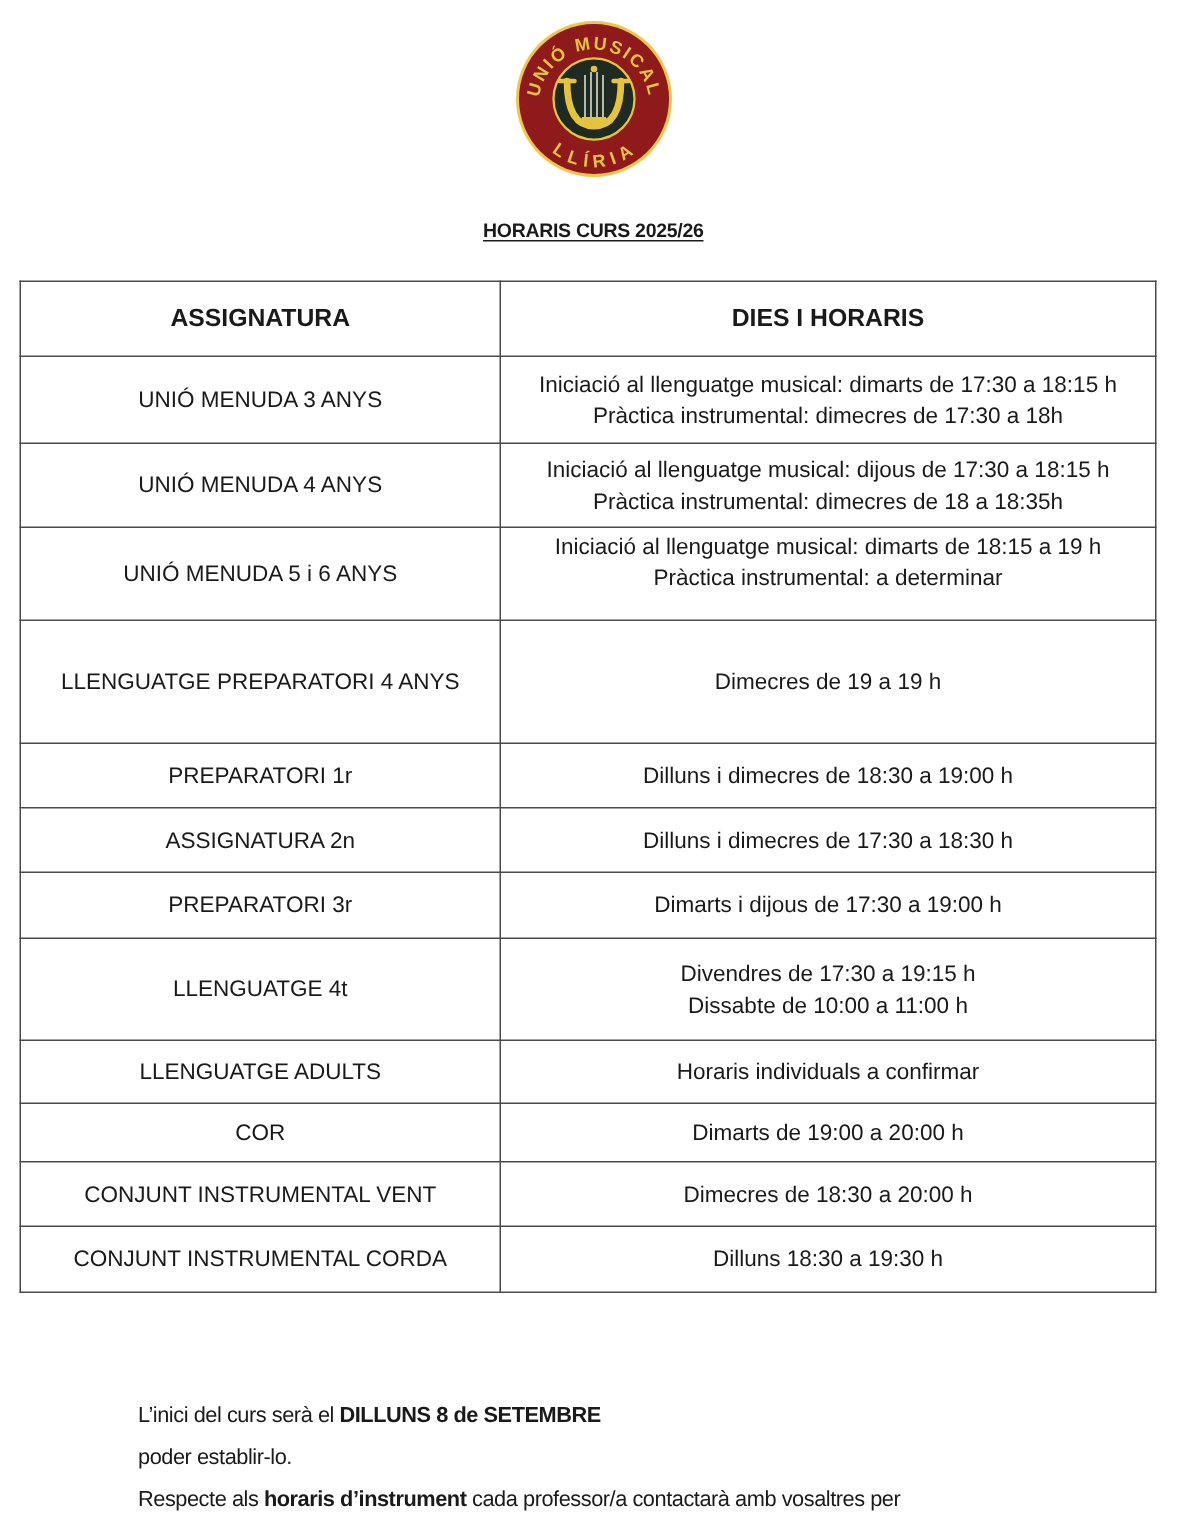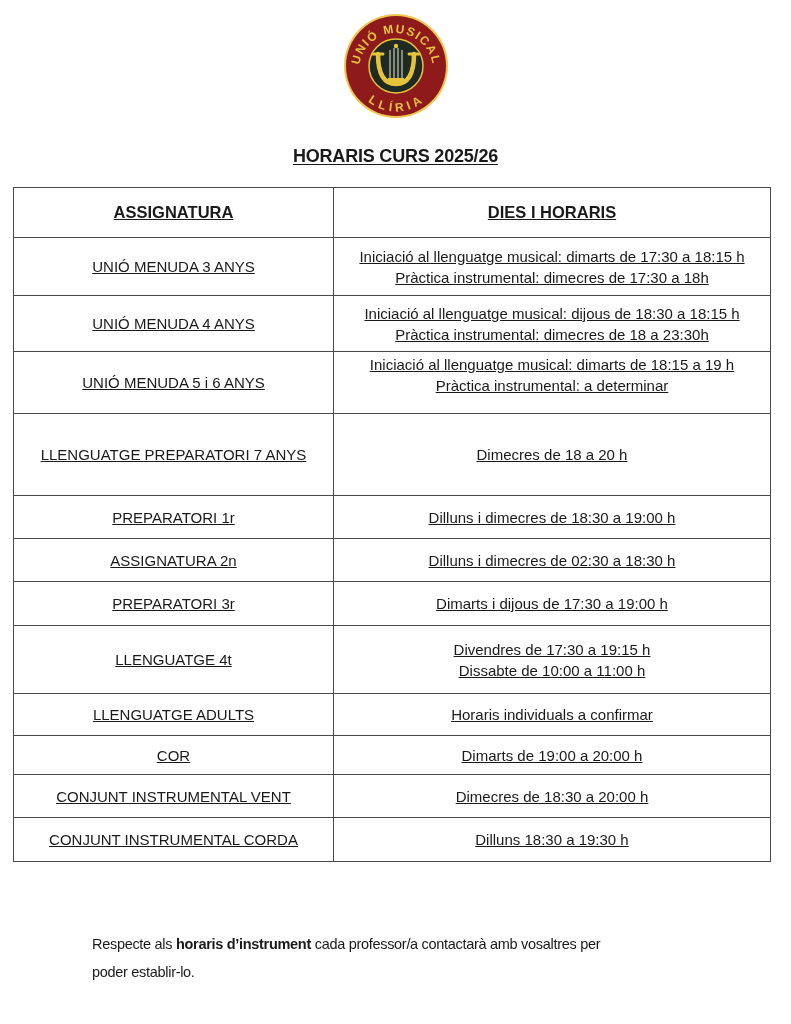--- a/index.html
+++ b/index.html
@@ -5,30 +5,30 @@
     html, body { margin: 0; padding: 0; background: #ffffff; }
     body {
       width: 791px; height: 1024px; position: relative; overflow: hidden;
       font-family: "Liberation Sans", sans-serif; color: #1a1a1a;
     }
     .logo {
       position: absolute; left: 342px; top: 12px; width: 108px; height: 108px;
     }
     .title {
       position: absolute; left: 0; right: 0; top: 146px; text-align: center;
-      font-weight: bold; font-size: 18px; text-decoration: underline;
+      font-weight: bold; font-size: 13px; text-decoration: underline;
       text-underline-offset: 2px; letter-spacing: -0.2px;
     }
     table.sched {
       position: absolute; left: 13px; top: 187px; width: 757px;
       border-collapse: collapse; table-layout: fixed;
     }
     table.sched td, table.sched th {
       border: 1.3px solid #4a4a4a; text-align: center; vertical-align: middle;
-      font-size: 15px; line-height: 21px; padding: 0 2px; font-weight: normal; text-decoration: underline;
+      font-size: 15px; line-height: 21px; padding: 0 2px; font-weight: normal;
     }
     table.sched th { font-weight: bold; font-size: 16.5px; }
     col.c1 { width: 320px; }
     col.c2 { width: 437px; }
     .notes {
       position: absolute; left: 92px; top: 930px; font-size: 14.5px; line-height: 28px;
       letter-spacing: -0.3px;
     }
     .notes b { font-weight: bold; }
   </style>
@@ -83,47 +83,47 @@
       <tr style="height: 58px;">
         <td>UNIÓ MENUDA 3 ANYS</td>
         <td>
           <div>Iniciació al llenguatge musical: dimarts de 17:30 a 18:15 h</div>
           <div>Pràctica instrumental: dimecres de 17:30 a 18h</div>
         </td>
       </tr>
       <tr style="height: 56px;">
         <td>UNIÓ MENUDA 4 ANYS</td>
         <td>
-          <div>Iniciació al llenguatge musical: dijous de 18:30 a 18:15 h</div>
-          <div>Pràctica instrumental: dimecres de 18 a 23:30h</div>
+          <div>Iniciació al llenguatge musical: dijous de 17:30 a 18:15 h</div>
+          <div>Pràctica instrumental: dimecres de 18 a 18:35h</div>
         </td>
       </tr>
       <tr style="height: 62px;">
         <td>UNIÓ MENUDA 5 i 6 ANYS</td>
         <td style="vertical-align: top; padding-top: 2px;">
           <div>Iniciació al llenguatge musical: dimarts de 18:15 a 19 h</div>
           <div>Pràctica instrumental: a determinar</div>
         </td>
       </tr>
       <tr style="height: 82px;">
-        <td>LLENGUATGE PREPARATORI 7 ANYS</td>
+        <td>LLENGUATGE PREPARATORI 4 ANYS</td>
         <td>
-          <div>Dimecres de 18 a 20 h</div>
+          <div>Dimecres de 19 a 19 h</div>
         </td>
       </tr>
       <tr style="height: 43px;">
         <td>PREPARATORI 1r</td>
         <td>
           <div>Dilluns i dimecres de 18:30 a 19:00 h</div>
         </td>
       </tr>
       <tr style="height: 43px;">
         <td>ASSIGNATURA 2n</td>
         <td>
-          <div>Dilluns i dimecres de 02:30 a 18:30 h</div>
+          <div>Dilluns i dimecres de 17:30 a 18:30 h</div>
         </td>
       </tr>
       <tr style="height: 44px;">
         <td>PREPARATORI 3r</td>
         <td>
           <div>Dimarts i dijous de 17:30 a 19:00 h</div>
         </td>
       </tr>
       <tr style="height: 68px;">
         <td>LLENGUATGE 4t</td>
@@ -154,16 +154,19 @@
         <td>CONJUNT INSTRUMENTAL CORDA</td>
         <td>
           <div>Dilluns 18:30 a 19:30 h</div>
         </td>
       </tr>
     </tbody>
 </table>
 
 <div class="notes">
   <div>
+    <span>L’inici del curs serà el </span><b>DILLUNS 8 de SETEMBRE</b>
+  </div>
+  <div>poder establir-lo.</div>
+  <div>
     <span>Respecte als </span><b>horaris d’instrument</b><span> cada professor/a contactarà amb vosaltres per</span>
   </div>
-  <div>poder establir-lo.</div>
 </div>
 
 </body></html>

